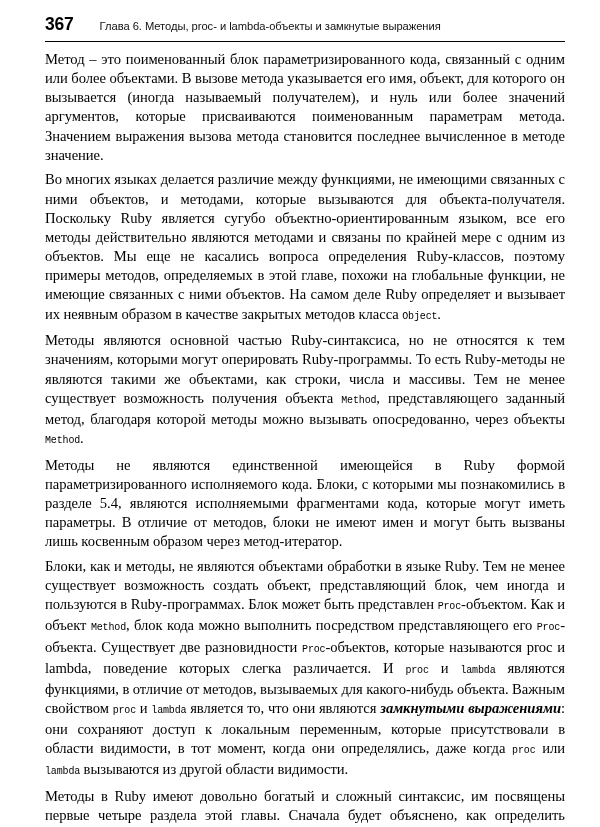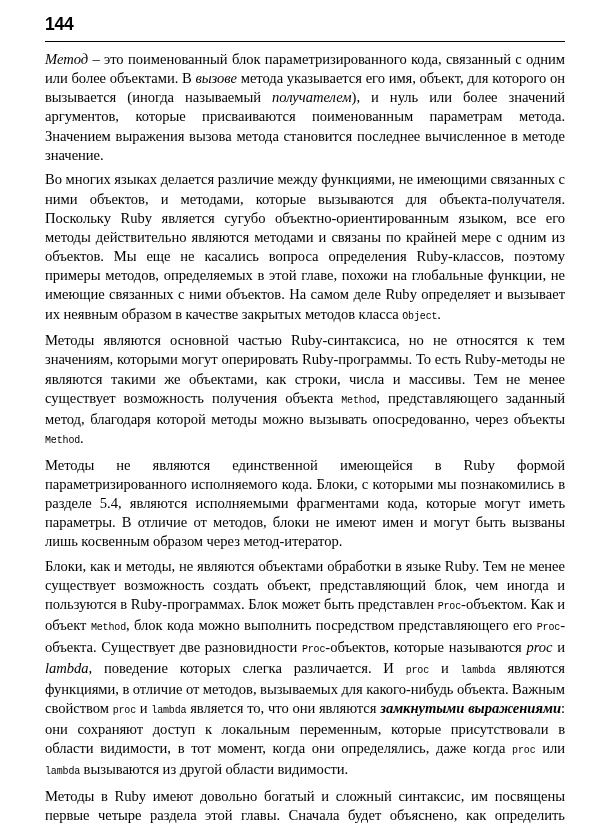--- a/index.html
+++ b/index.html
@@ -81,41 +81,41 @@
     -webkit-hyphens: manual;
     word-spacing: -0.1px;
     letter-spacing: -0.04px;
     color: #000;
   }
   p.para:last-child {
     margin-bottom: 0;
   }
 
   .it {
-    font-style: italic;
   }
   .bi {
     font-style: italic;
     font-weight: bold;
   }
   .code {
     font-family: "Liberation Mono", "DejaVu Sans Mono", monospace;
     font-size: 10px;
     font-style: normal;
     letter-spacing: -0.15px;
   }
 </style>
 </head>
 <body>
 
 <div class="page">
 
   <div class="page-header">
     <div class="header-row">
-      <span class="folio">144</span>
+      <span class="folio">367</span>
+      <span class="header-title">Глава 6. Методы, proc- и lambda-объекты и замкнутые выражения</span>
     </div>
     <div class="header-rule"></div>
   </div>
 
   <div class="body-col">
     <p class="para"><span class="it">Метод</span> – это поименованный блок параметризированного кода, связанный с одним или более объектами. В <span class="it">вызове</span> метода указывается его имя, объект, для которого он вызывается (иногда называемый <span class="it">получателем</span>), и нуль или более значений аргументов, которые присваиваются поименованным параметрам метода. Значением выражения вызова метода становится последнее вычисленное в методе значение.</p>
     <p class="para">Во многих языках делается различие между функциями, не имеющими связанных с ними объектов, и методами, которые вызываются для объекта-получателя. Поскольку Ruby является сугубо объектно-ориентированным языком, все его методы действительно являются методами и связаны по крайней мере с одним из объектов. Мы еще не касались вопроса определения Ruby-классов, поэтому примеры методов, определяемых в этой главе, похожи на глобальные функции, не имеющие связанных с ними объектов. На самом деле Ruby определяет и вызывает их неявным образом в качестве закрытых методов класса <span class="code">Object</span>.</p>
     <p class="para">Методы являются основной частью Ruby-синтаксиса, но не относятся к тем значениям, которыми могут оперировать Ruby-программы. То есть Ruby-методы не являются такими же объектами, как строки, числа и массивы. Тем не менее существует возможность получения объекта <span class="code">Method</span>, представляющего заданный метод, благодаря которой методы можно вызывать опосредованно, через объекты <span class="code">Method</span>.</p>
     <p class="para">Методы не являются единственной имеющейся в Ruby формой параметризированного исполняемого кода. Блоки, с которыми мы познакомились в разделе 5.4, являются исполняемыми фрагментами кода, которые могут иметь параметры. В отличие от методов, блоки не имеют имен и могут быть вызваны лишь косвенным образом через метод-итератор.</p>
     <p class="para">Блоки, как и методы, не являются объектами обработки в языке Ruby. Тем не менее существует возможность создать объект, представляющий блок, чем иногда и пользуются в Ruby-программах. Блок может быть представлен <span class="code">Proc</span>-объектом. Как и объект <span class="code">Method</span>, блок кода можно выполнить посредством представляющего его <span class="code">Proc</span>-объекта. Существует две разновидности <span class="code">Proc</span>-объектов, которые называются <span class="it">proc</span> и <span class="it">lambda</span>, поведение которых слегка различается. И <span class="code">proc</span> и <span class="code">lambda</span> являются функциями, в отличие от методов, вызываемых для какого-нибудь объекта. Важным свойством <span class="code">proc</span> и <span class="code">lambda</span> является то, что они являются <span class="bi">замкнутыми выражениями</span>: они сохраняют доступ к локальным переменным, которые присутствовали в области видимости, в тот момент, когда они определялись, даже когда <span class="code">proc</span> или <span class="code">lambda</span> вызываются из другой области видимости.</p>

